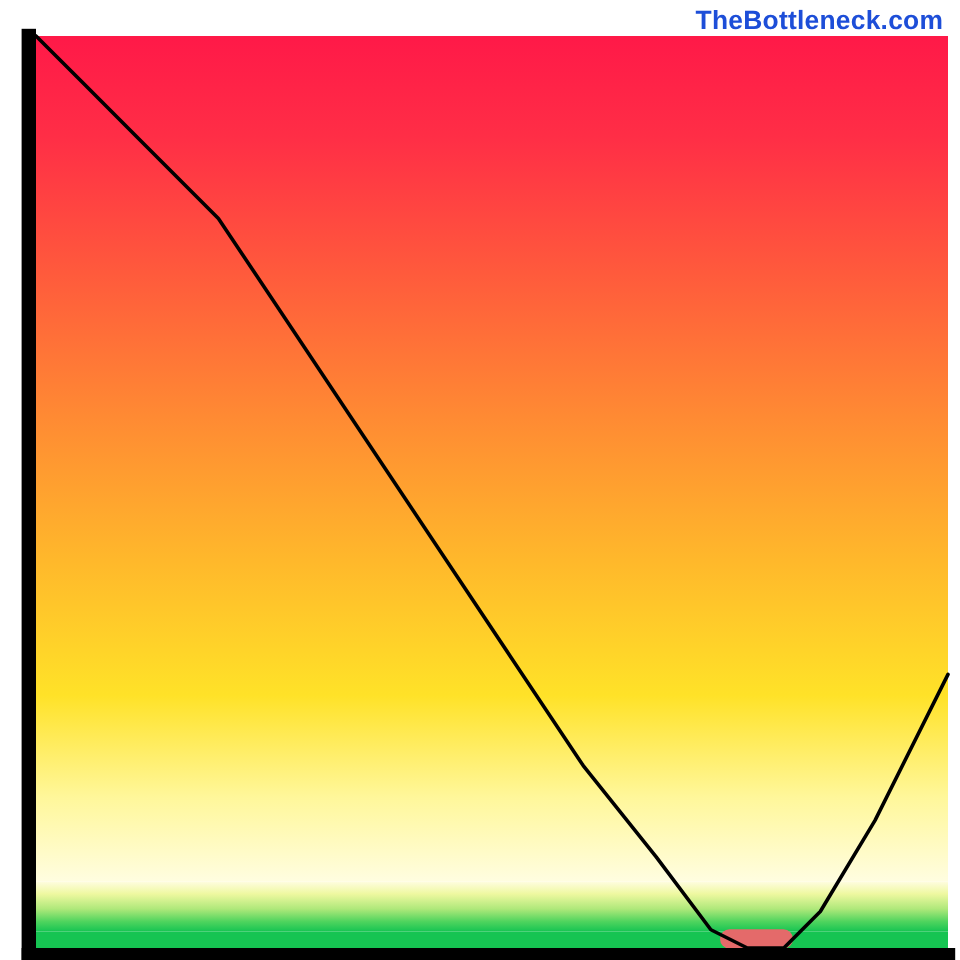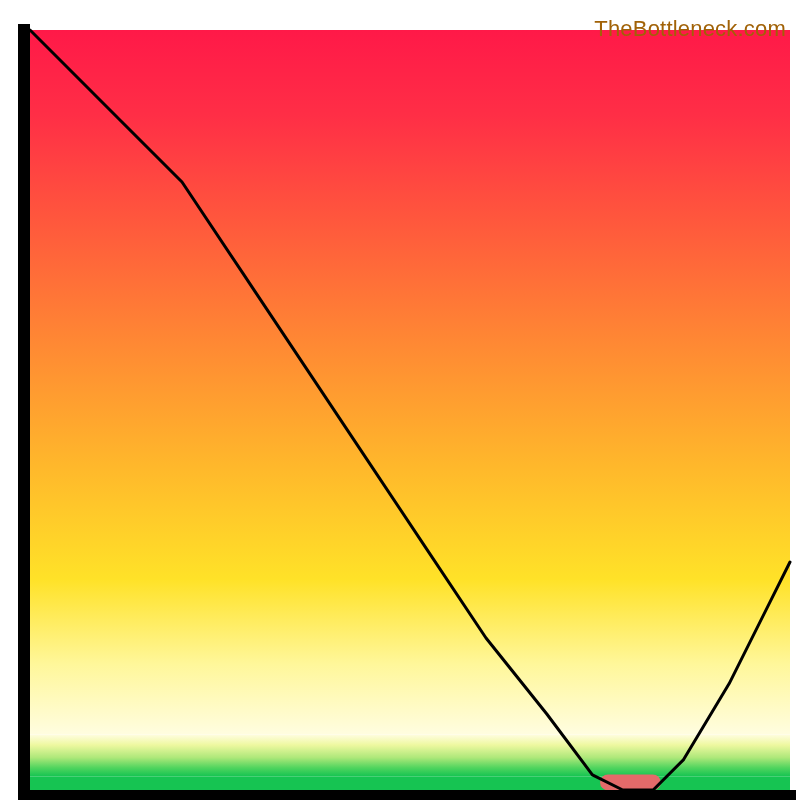--- a/index.html
+++ b/index.html
@@ -6,25 +6,25 @@
   body {
     width: 800px;
     height: 800px;
     background: #ffffff;
     font-family: Arial, Helvetica, sans-serif;
     position: relative;
     overflow: hidden;
   }
   .watermark {
     position: absolute;
-    top: 16px;
+    top: 4px;
     right: 14px;
     font-size: 22px;
-    font-weight: 400;
-    color: #a16207;
+    font-weight: 700;
+    color: #1d4ed8;
     letter-spacing: 0.2px;
     z-index: 10;
   }
   .chart-outer {
     position: absolute;
     left: 0;
     top: 0;
     width: 800px;
     height: 800px;
   }

